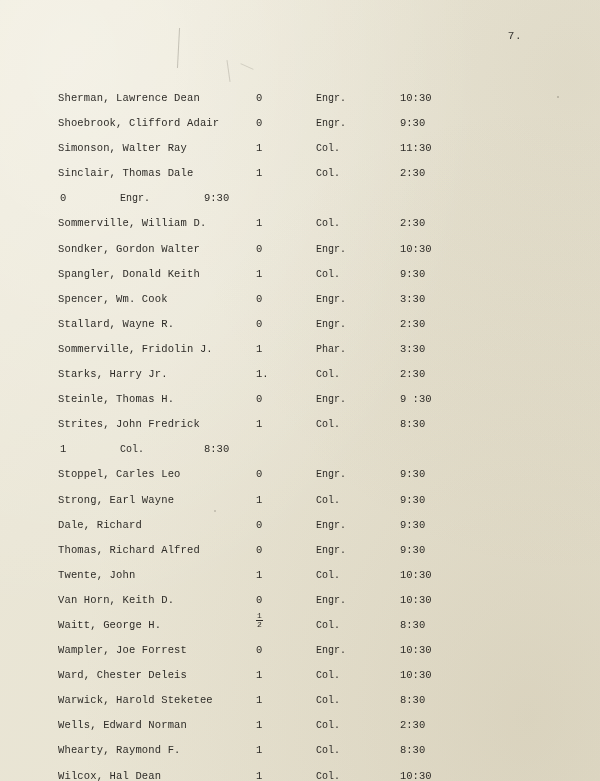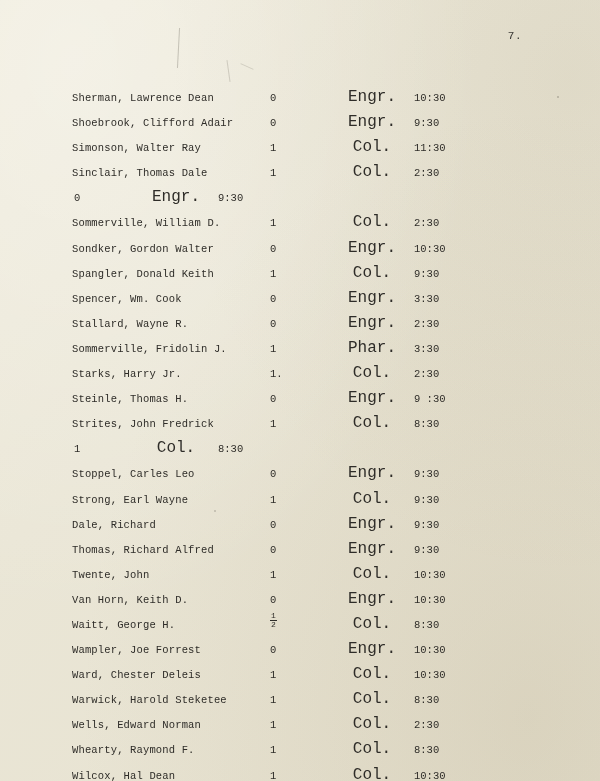--- a/index.html
+++ b/index.html
@@ -47,21 +47,21 @@
   }
   .mark-1 { left: 178px; top: 28px; width: 1px; height: 40px; transform: rotate(3deg); }
   .mark-2 { left: 228px; top: 60px; width: 1px; height: 22px; transform: rotate(-8deg); background: rgba(90,85,75,0.22); }
   .mark-3 { left: 240px; top: 66px; width: 14px; height: 1px; transform: rotate(24deg); background: rgba(90,85,75,0.20); }
   .mark-4 { left: 557px; top: 96px; width: 2px; height: 2px; border-radius: 50%; background: rgba(90,85,75,0.35); }
   .mark-5 { left: 214px; top: 510px; width: 2px; height: 2px; border-radius: 50%; background: rgba(90,85,75,0.30); }
 
   #roster {
     position: absolute;
     top: 72px;
-    left: 72px;
+    left: 58px;
     width: 470px;
   }
   .row {
     display: flex;
     align-items: baseline;
     height: 25.1px;
   }
   .c-name {
     width: 196px;
     font-size: 10.5px;
@@ -71,23 +71,22 @@
   }
   .c-count {
     width: 60px;
     font-size: 10.5px;
     color: #2e2c28;
     text-align: left;
     padding-left: 2px;
   }
   .c-dept {
     width: 84px;
-    font-size: 16px;
-    color: #2e2c28;
-    text-align: center;
+    font-size: 10px;
+    color: #2e2c28;
   }
   .c-time {
     width: 70px;
     font-size: 10.5px;
     color: #2e2c28;
     text-align: left;
     margin-top: 20px;
   }
   .frac {
     display: inline-block;

